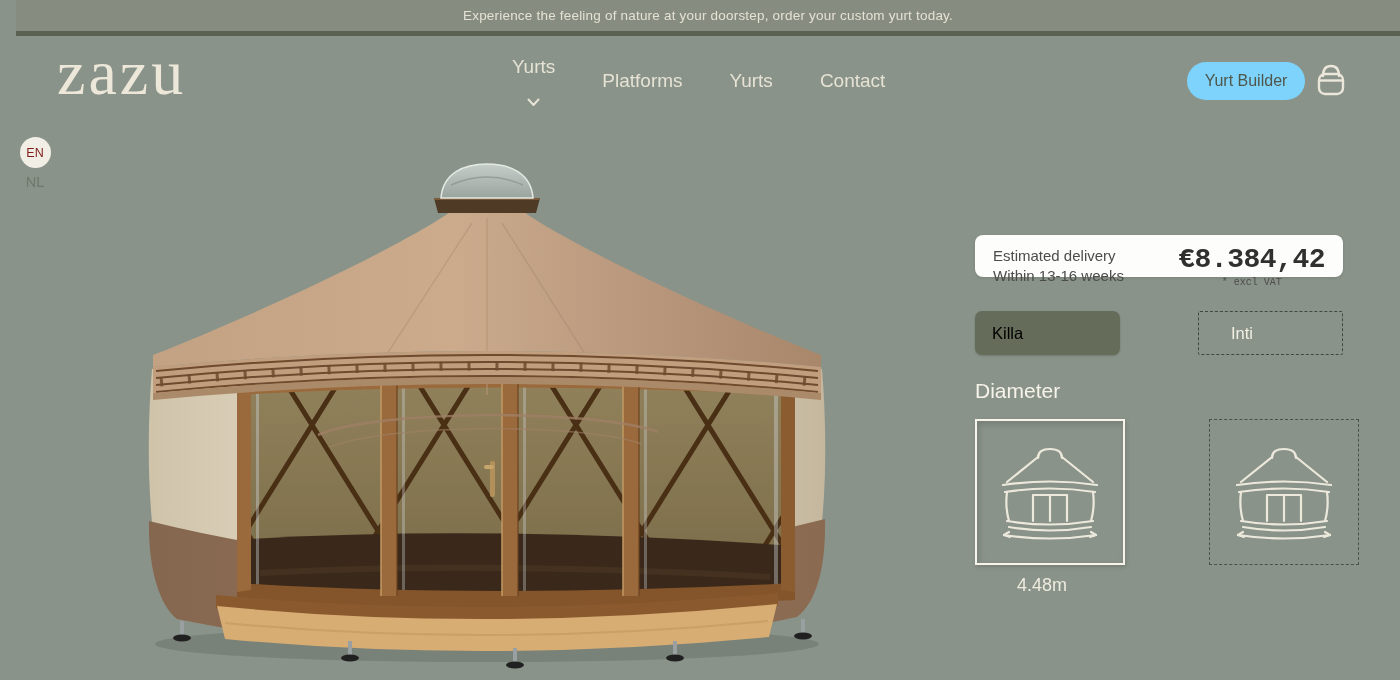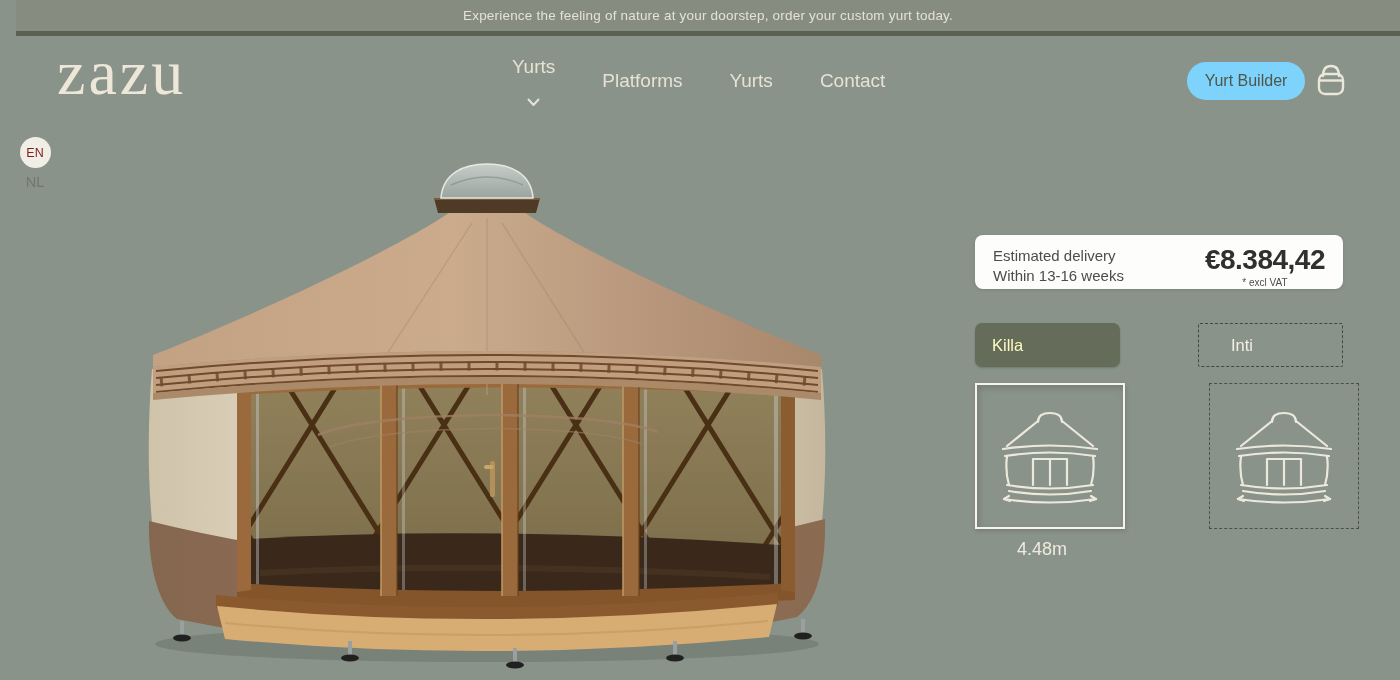--- a/index.html
+++ b/index.html
@@ -40,36 +40,36 @@
     width:31px; height:31px; border-radius:50%; background:#f1eee5;
     color:#7f1d1d; font-size:12.5px; display:flex; align-items:center; justify-content:center;
     margin:0 auto; cursor:pointer;
   }
   .lang-other { margin-top:6px; color:#70776c; font-size:14.5px; cursor:pointer; }
   
   .product { position:absolute; left:20px; top:143px; width:860px; height:537px; }
   
   .panel { position:absolute; left:975px; top:235px; width:368px; }
   .price-card {
-    background:#fdfdfb; border-radius:8px; height:54px;
+    background:#fdfdfb; border-radius:8px; height:42px;
     padding:10px 18px 10px 18px;
     display:flex; justify-content:space-between;
     box-shadow:0 1px 3px rgba(40,45,38,.15);
   }
   .delivery { color:#4c4c4c; font-size:15px; line-height:20px; padding-top:1px; }
-  .price-col { text-align:right; }
+  .price-col { text-align:right;font-family:Liberation Mono, monospace; }
   .price { color:#303030; font-size:28px; font-weight:700; letter-spacing:-.5px; line-height:30px; }
   .price-note { color:#4c4c4c; font-size:10px; margin-top:2px;text-align:center; }
   .models { margin-top:34px; display:flex; justify-content:space-between; }
   .model-btn {
     width:145px; height:44px; display:flex; align-items:center;
     padding-left:17px; font-size:16.5px; cursor:pointer;
     font-family:"Liberation Sans", sans-serif;
   }
-  .model-btn.sel { background:#656d5a; border-radius:7px; color:#fef9c3; box-shadow:0 1px 2px rgba(40,45,38,.25); border:none; }
+  .model-btn.sel { background:#656d5a; border-radius:7px; color:#000000; box-shadow:0 1px 2px rgba(40,45,38,.25); border:none; }
   .model-btn.unsel { background:transparent; border:1px dashed #41483c; border-radius:2px; color:#f2efe3;padding-left:32px; }
   .diam-heading { margin-top:24px; color:#f6f3e9; font-size:21px; }
   .options { margin-top:16px; display:flex; flex-wrap:wrap; justify-content:space-between; }
   .option { width:134px; margin-bottom:6px; cursor:pointer; }
   .option-box { width:150px; height:146px; display:flex; align-items:center; justify-content:center; }
   .option-box.sel {
     border:2px solid #f7f4eb;
     box-shadow:inset 2px 3px 6px rgba(30,35,28,.18), 1px 2px 4px rgba(30,35,28,.18);
   }
   .option-box.unsel { border:1px dashed #4a5145; }
@@ -247,20 +247,21 @@
       <div class="price">€8.384,42</div>
       <div class="price-note">* excl VAT</div>
     </div>
   </div>
 
   <div class="models">
     <button class="model-btn sel">Killa</button>
     <button class="model-btn unsel">Inti</button>
   </div>
 
+  <div class="diam-heading">Diameter</div>
 
   <div class="options">
 
     <div class="option">
       <div class="option-box sel">
         <svg width="110" height="100" viewBox="0 0 110 100" fill="none" stroke="#ece9dc" stroke-width="2.2" stroke-linecap="round" stroke-linejoin="round">
           <path d="M43,16 Q43,7 55,7 Q67,7 67,16"></path>
           <path d="M43,15 L12,40 M67,15 L98,40"></path>
           <path d="M8,43 Q55,36 102,43"></path>
           <path d="M10,50 Q55,43 100,50"></path>

